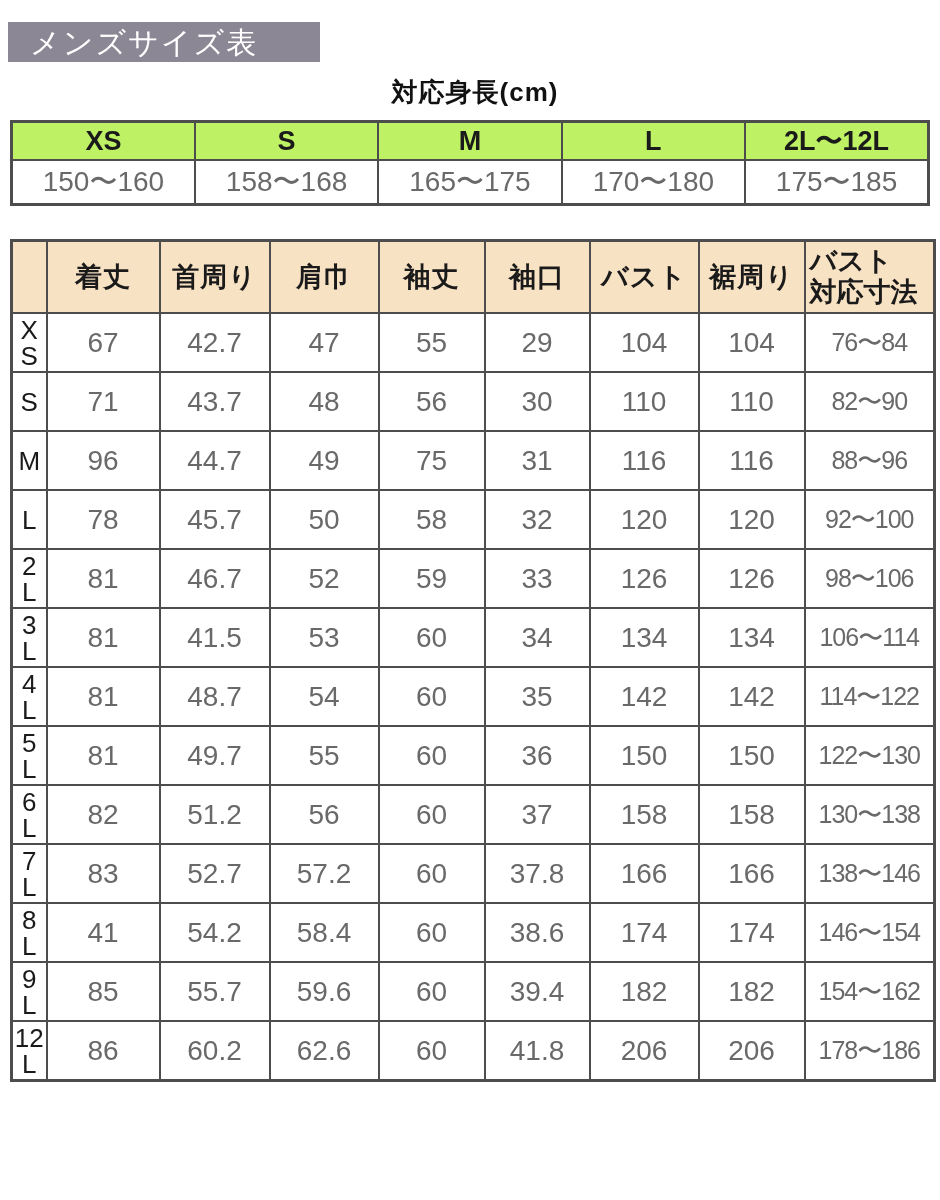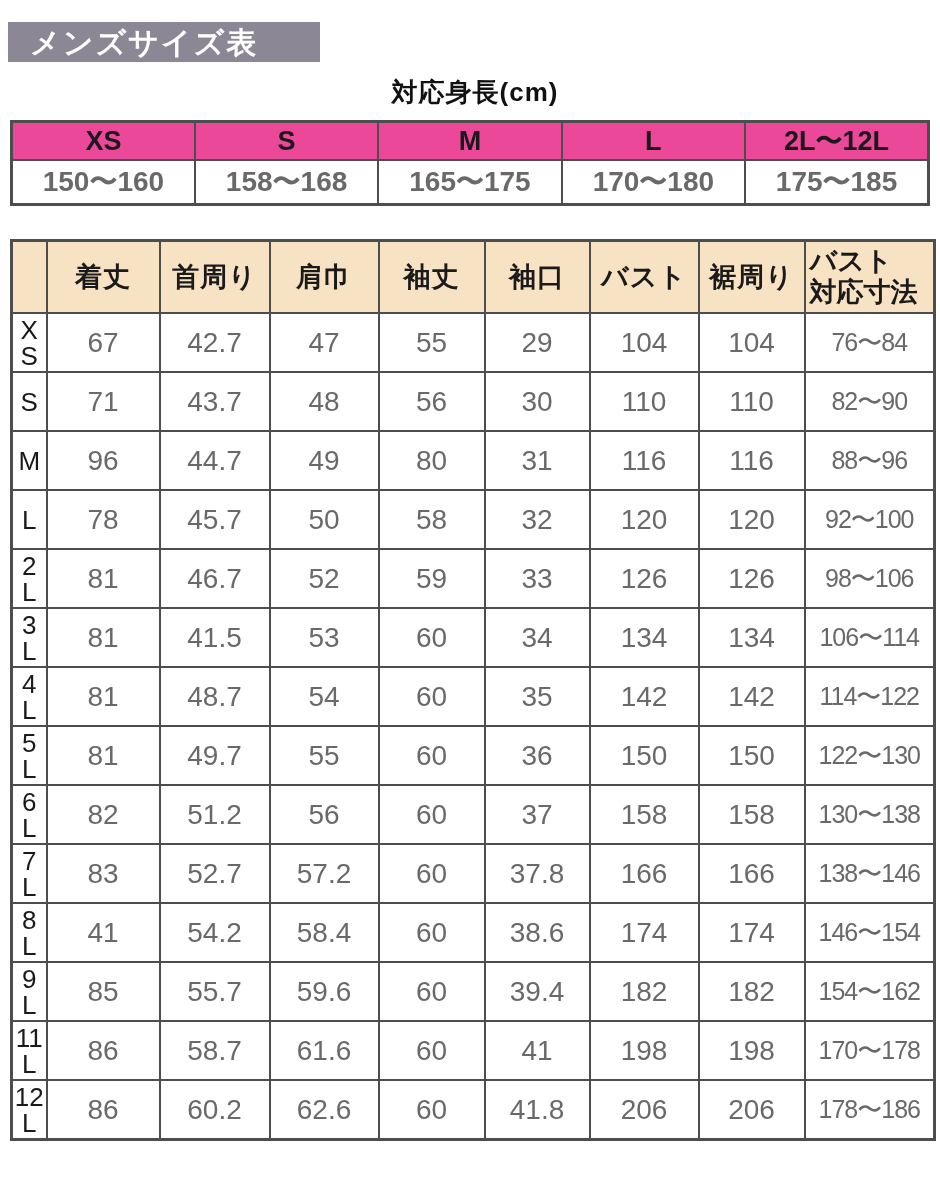--- a/index.html
+++ b/index.html
@@ -5,42 +5,42 @@
   html,body{margin:0;padding:0;}
   body{
     width:940px;height:1200px;overflow:hidden;background:#ffffff;
     font-family:"Liberation Sans","DejaVu Sans",sans-serif;
     -webkit-font-smoothing:antialiased;
   }
   .title-bar{
     margin:22px 0 0 8px;
     width:290px;height:40px;
     background:#8c8795;color:#ffffff;
-    font-size:30px;font-weight:bold;line-height:41px;
+    font-size:30px;font-weight:normal;line-height:41px;
     padding-left:22px;letter-spacing:2px;
   }
   .subtitle{
     margin:13px 0 0 10px;
     font-size:26px;font-weight:bold;color:#111111;
     letter-spacing:1px;
     text-align:center;
   }
   table{border-collapse:collapse;table-layout:fixed;}
   .height-table{
     margin:10px 0 0 10px;width:920px;
     border:3px solid #4d4d4d;
   }
   .height-table th{
-    background:#ec4899;border:2px solid #4d4d4d;
+    background:#bef264;border:2px solid #4d4d4d;
     font-size:27px;font-weight:bold;color:#1a1a1a;
     height:36px;text-align:center;padding:0;
   }
   .height-table td{
     border:2px solid #4d4d4d;background:#ffffff;
-    font-size:28px;font-weight:bold;color:#696969;
+    font-size:28px;font-weight:normal;color:#696969;
     height:42px;text-align:center;padding:0;
   }
   .size-table{
     margin:33px 0 0 10px;
     border:3px solid #4d4d4d;
   }
   .size-table col.c0{width:35px;}
   .size-table col.c1{width:113px;}
   .size-table col.c2{width:110px;}
   .size-table col.c3{width:109px;}
@@ -154,21 +154,21 @@
         <td>110</td>
         <td class="range-cell">82〜90</td>
       </tr>
       <tr>
         <th class="row-label">
           <div>M</div>
         </th>
         <td>96</td>
         <td>44.7</td>
         <td>49</td>
-        <td>80</td>
+        <td>75</td>
         <td>31</td>
         <td>116</td>
         <td>116</td>
         <td class="range-cell">88〜96</td>
       </tr>
       <tr>
         <th class="row-label">
           <div>L</div>
         </th>
         <td>78</td>
@@ -287,34 +287,20 @@
         <td>55.7</td>
         <td>59.6</td>
         <td>60</td>
         <td>39.4</td>
         <td>182</td>
         <td>182</td>
         <td class="range-cell">154〜162</td>
       </tr>
       <tr>
         <th class="row-label">
-          <div>11</div>
-          <div>L</div>
-        </th>
-        <td>86</td>
-        <td>58.7</td>
-        <td>61.6</td>
-        <td>60</td>
-        <td>41</td>
-        <td>198</td>
-        <td>198</td>
-        <td class="range-cell">170〜178</td>
-      </tr>
-      <tr>
-        <th class="row-label">
           <div>12</div>
           <div>L</div>
         </th>
         <td>86</td>
         <td>60.2</td>
         <td>62.6</td>
         <td>60</td>
         <td>41.8</td>
         <td>206</td>
         <td>206</td>

